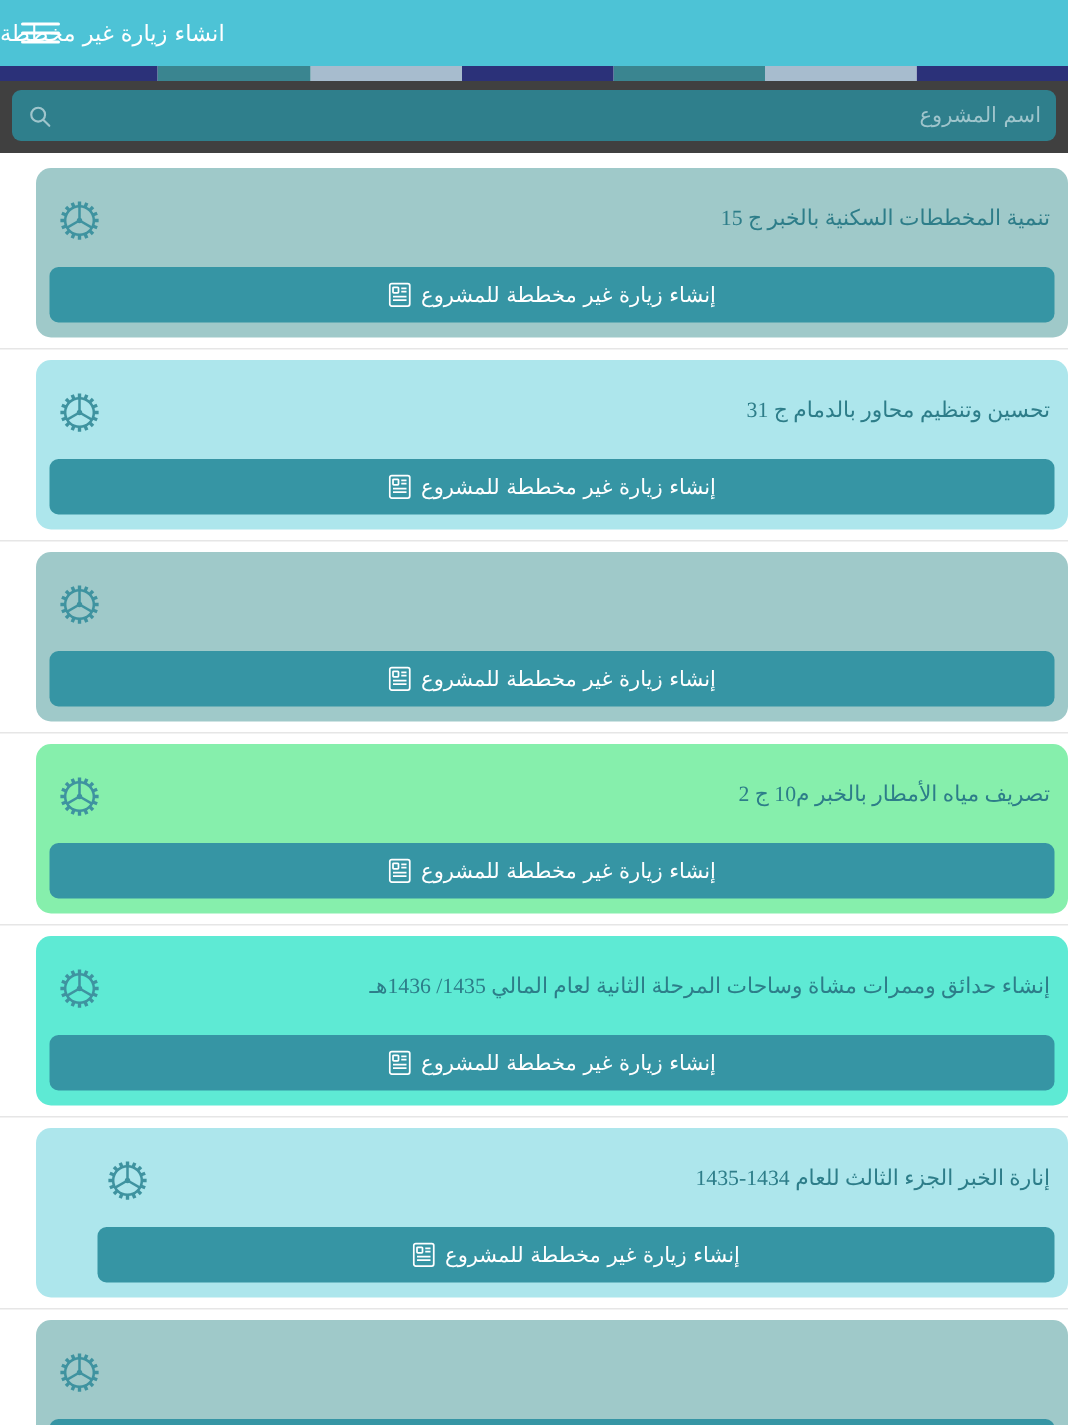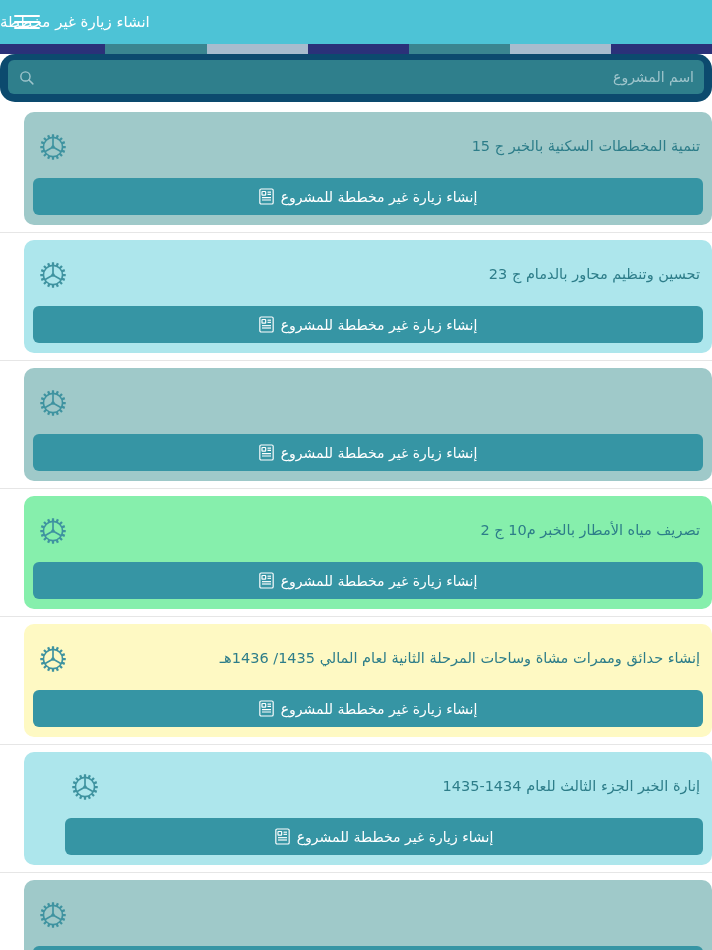--- a/index.html
+++ b/index.html
@@ -54,23 +54,22 @@
   
   .stripe {
     display: flex;
     height: 10px;
     width: 100%;
   }
   .stripe .seg { height: 100%; }
 
   
   .searchwrap {
-    background: #0c4a6e;
+    background: #404040;
     padding: 6px 8px 8px 8px;
-    border-radius: 15px;
   }
   .searchbar {
     height: 34px;
     background: #2F7F8C;
     border-radius: 6px;
     display: flex;
     flex-direction: row-reverse;
     align-items: center;
     padding: 0 10px;
     gap: 8px;
@@ -121,20 +120,21 @@
   .gear-icon { flex: 0 0 auto; width: 34px; height: 34px; display:flex; align-items:center; justify-content:center; }
   .gear-icon svg { display:block; }
   .card-title {
     flex: 1;
     text-align: right;
     direction: rtl;
     font-size: 14.5px;
     line-height: 1.5;
     color: #2D7D89;
     padding-left: 4px;
+    font-family: Liberation Serif, serif;
   }
 
   .card-btn {
     display: flex;
     flex-direction: row-reverse;
     align-items: center;
     justify-content: center;
     gap: 7px;
     background: #3695A4;
     border: none;
@@ -255,21 +255,21 @@
               <line x1="5.80" y1="16.00" x2="2.40" y2="16.00" stroke-width="2.4"></line>
               <line x1="6.58" y1="12.10" x2="3.44" y2="10.80" stroke-width="2.4"></line>
               <line x1="8.79" y1="8.79" x2="6.38" y2="6.38" stroke-width="2.4"></line>
               <line x1="12.10" y1="6.58" x2="10.80" y2="3.44" stroke-width="2.4"></line>
               <line x1="16.00" y1="5.80" x2="16.00" y2="2.40" stroke-width="2.4"></line>
               <line x1="19.90" y1="6.58" x2="21.20" y2="3.44" stroke-width="2.4"></line>
               <line x1="23.21" y1="8.79" x2="25.62" y2="6.38" stroke-width="2.4"></line>
               <line x1="25.42" y1="12.10" x2="28.56" y2="10.80" stroke-width="2.4"></line>
             </svg>
           </span>
-          <div class="card-title" style="color: rgb(45, 125, 137);">تحسين وتنظيم محاور بالدمام ج 23</div>
+          <div class="card-title" style="color: rgb(45, 125, 137);">تحسين وتنظيم محاور بالدمام ج 31</div>
         </div>
         <button class="card-btn" style="background: rgb(54, 149, 164);">
           <span class="doc-icon">
             <svg width="15" height="17" viewBox="0 0 18 20" fill="none" stroke="#ffffff" stroke-width="1.4">
               <rect x="1" y="1" width="16" height="18" rx="1.6"></rect>
               <rect x="3.6" y="4" width="4.4" height="4.4" rx="0.6"></rect>
               <line x1="10.2" y1="4.8" x2="14.4" y2="4.8"></line>
               <line x1="10.2" y1="7.4" x2="14.4" y2="7.4"></line>
               <line x1="3.6" y1="11.4" x2="14.4" y2="11.4"></line>
               <line x1="3.6" y1="14.2" x2="14.4" y2="14.2"></line>
@@ -365,21 +365,21 @@
               <line x1="3.6" y1="11.4" x2="14.4" y2="11.4"></line>
               <line x1="3.6" y1="14.2" x2="14.4" y2="14.2"></line>
             </svg>
           </span>
           <span class="btn-label">إنشاء زيارة غير مخططة للمشروع</span>
         </button>
       </div>
     </div>
     <div class="divider" style="background: rgb(230, 230, 230); margin: 7px 0px;"></div>
     <div class="card-wrap">
-      <div class="card rounded-all" style="background: #fef9c3;">
+      <div class="card rounded-all" style="background: #5eead4;">
         <div class="card-head">
           <span class="gear-icon">
             <svg width="30" height="30" viewBox="0 0 32 32" fill="none" stroke="#3F93A0" stroke-width="1.8">
               <circle cx="16" cy="16" r="10.2"></circle>
               <circle cx="16" cy="16" r="1.9" fill="#3F93A0" stroke="none"></circle>
               <line x1="16" y1="16" x2="16" y2="5.8"></line>
               <line x1="16" y1="16" x2="7.2" y2="21.1"></line>
               <line x1="16" y1="16" x2="24.8" y2="21.1"></line>
               <line x1="26.20" y1="16.00" x2="29.60" y2="16.00" stroke-width="2.4"></line>
               <line x1="25.42" y1="19.90" x2="28.56" y2="21.20" stroke-width="2.4"></line>

